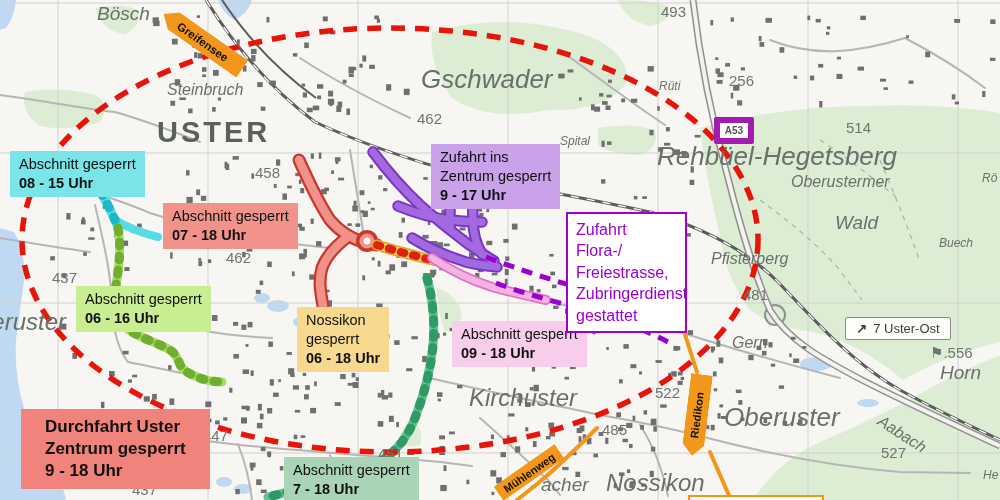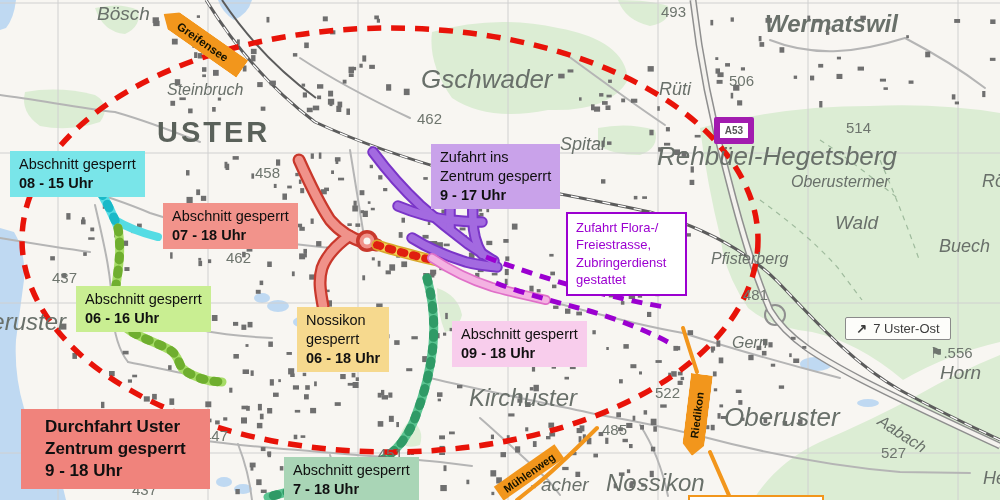--- a/index.html
+++ b/index.html
@@ -2,35 +2,35 @@
 <html><head>
 <meta charset="utf-8">
 <style>
   html,body{margin:0;padding:0;background:#e8e8e8;}
   #stage{position:relative;width:1000px;height:500px;overflow:hidden;background:#f8f6f2;
          font-family:"Liberation Sans",sans-serif;}
   #stage svg{position:absolute;left:0;top:0;}
   
   #places{position:absolute;left:0;top:0;width:1000px;height:372px;pointer-events:none;}
   .pl{position:absolute;font-style:italic;color:#69706a;white-space:nowrap;transform-origin:left top;}
-  .pl-sm{font-size:18px;}
+  .pl-sm{font-size:12px;}
   .pl-md{font-size:16px;}
   .pl-lg{font-size:19px;}
   .pl-xl{font-size:24px;}
   .pl-xxl{font-size:26px;}
   .pl-city{font-style:normal;font-weight:bold;font-size:29px;letter-spacing:3px;color:#5a615a;}
   .pl-num{font-style:normal;font-size:15px;color:#6e756e;}
   .pl-caps{font-style:normal;font-size:12px;letter-spacing:1px;color:#787f78;}
   
   .lab{position:absolute;padding:4px 9px;color:#101010;font-size:14.5px;line-height:1.32;
        white-space:nowrap;}
   .lab .t{font-weight:bold;}
   .lab-big{font-size:17px;font-weight:bold;padding:7px 24px;line-height:1.3;}
   #flora-box{position:absolute;left:566px;top:212px;width:101px;background:#fff;
-       border:2px solid #9b00d0;color:#9b00d0;font-size:13px;line-height:1.34;padding:5px 8px;}
+       border:2px solid #9b00d0;color:#9b00d0;font-size:16px;line-height:1.34;padding:5px 8px;}
   
   .osign{position:absolute;background:#f2961c;color:#141200;font-weight:bold;
          display:flex;align-items:center;justify-content:center;}
   #sign-greifensee{left:155px;top:31px;width:96px;height:21px;font-size:11.5px;
          transform:rotate(35deg);clip-path:polygon(0 50%,13% 0,100% 0,100% 100%,13% 100%);}
   #sign-riedikon{left:686px;top:374px;width:22px;height:82px;font-size:11px;
          transform:rotate(7deg);clip-path:polygon(0 0,100% 0,100% 86%,50% 100%,0 86%);}
   #sign-riedikon span{writing-mode:vertical-rl;transform:rotate(180deg);}
   #sign-muehlenweg{left:492px;top:464px;width:74px;height:17px;font-size:11px;transform:rotate(-35deg);}
   #sign-usterost{position:absolute;left:845px;top:317px;width:104px;height:21px;background:#fdfdfa;
@@ -747,24 +747,23 @@
 
   <ellipse cx="390" cy="240" rx="368" ry="212" fill="none" stroke="#e81309" stroke-width="5.5" stroke-dasharray="14 10"></ellipse>
 </svg>
 
 <div id="places">
       <div class="pl pl-lg" style="left: 97px; top: 3px;">Bösch</div>
       <div class="pl pl-md" style="left: 167px; top: 81px;">Steinbruch</div>
       <div class="pl pl-city" style="left: 157px; top: 116px;">USTER</div>
       <div class="pl pl-xxl" style="left: 421px; top: 64px;">Gschwader</div>
       <div class="pl pl-num" style="left: 417px; top: 110px;">462</div>
-      <div class="pl pl-xl" style="left: 765px; top: 10px; font-weight: 600;">Wermatswil</div>
       <div class="pl pl-num" style="left: 661px; top: 3px;">493</div>
       <div class="pl pl-sm" style="left: 659px; top: 79px;">Rüti</div>
-      <div class="pl pl-num" style="left: 729px; top: 72px;">506</div>
+      <div class="pl pl-num" style="left: 729px; top: 72px;">256</div>
       <div class="pl pl-num" style="left: 846px; top: 119px;">514</div>
       <div class="pl pl-xxl" style="left: 657px; top: 141px;">Rehbüel-Hegetsberg</div>
       <div class="pl pl-md" style="left: 791px; top: 173px;">Oberustermer</div>
       <div class="pl pl-lg" style="left: 835px; top: 212px;">Wald</div>
       <div class="pl pl-sm" style="left: 939px; top: 236px;">Buech</div>
       <div class="pl pl-sm" style="left: 982px; top: 171px;">Rö</div>
       <div class="pl pl-md" style="left: 711px; top: 250px;">Pfisterberg</div>
       <div class="pl pl-sm" style="left: 560px; top: 134px;">Spital</div>
       <div class="pl pl-num" style="left: 255px; top: 164px;">458</div>
       <div class="pl pl-caps" style="left: 76px; top: 186px;">ARA</div>

